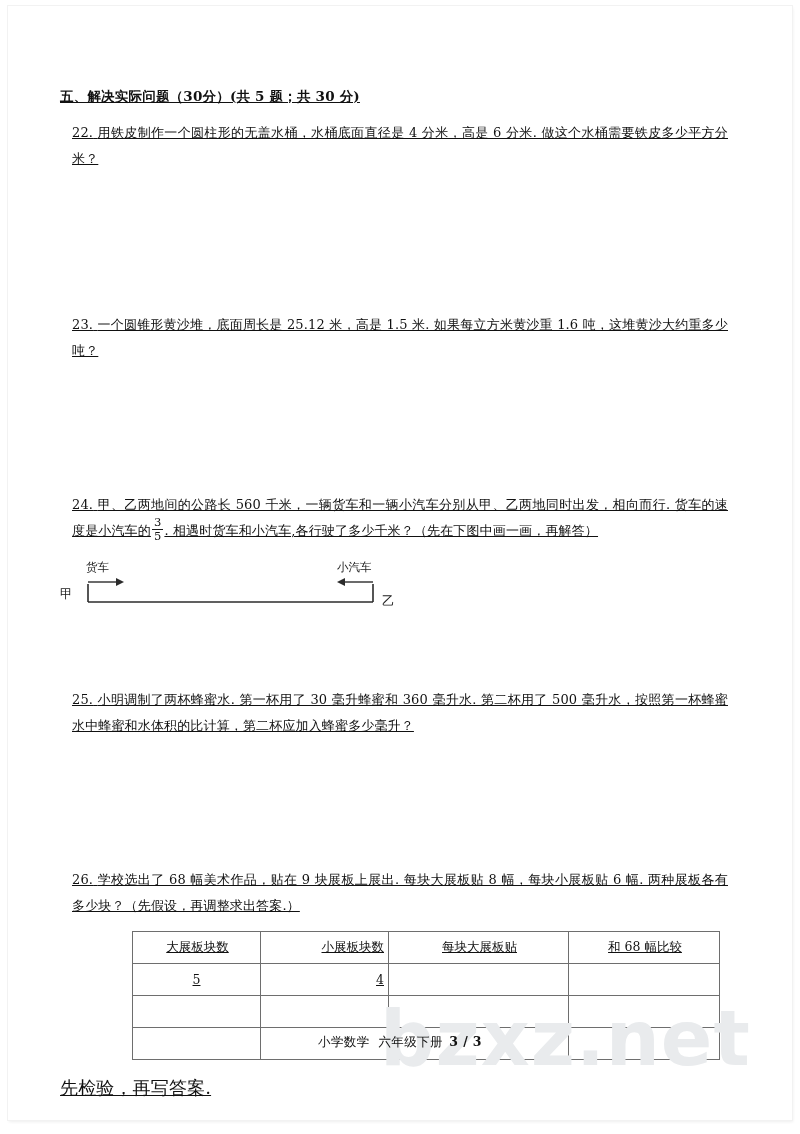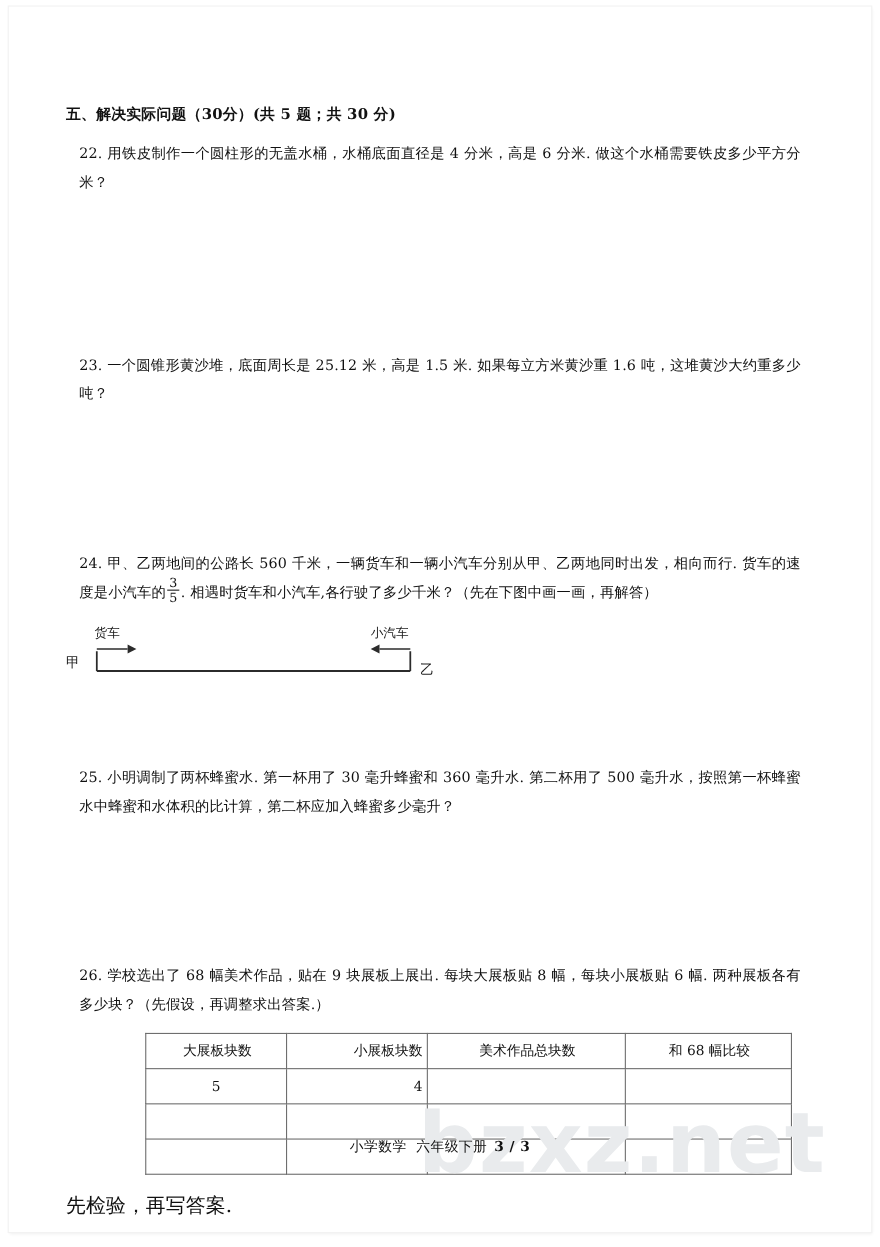--- a/index.html
+++ b/index.html
@@ -24,22 +24,23 @@
     top: 6px;
     width: 784px;
     height: 1114px;
     background: #ffffff;
     box-shadow: 0 0 0 1px #f2f2f2, 1px 2px 3px rgba(0,0,0,0.07);
   }
 
   .content {
     position: absolute;
     left: 52px;
-    top: 88px;
+    top: 80px;
     width: 680px;
+    text-decoration: underline;
   }
 
   
   .watermark {
     position: absolute;
     left: 372px;
     top: 988px;
     font-family: "DejaVu Sans", "Liberation Sans", sans-serif;
     font-size: 76px;
     font-weight: bold;
@@ -198,21 +199,21 @@
 
     <div class="q-block">
       <p class="question"><span>26.</span>&nbsp;<span>学校选出了 68 幅美术作品，贴在 9 块展板上展出. 每块大展板贴 8 幅，每块小展板贴 6 幅. 两种展板各有多少块？（先假设，再调整求出答案.）</span></p>
 
       <div class="table-wrap">
         <table class="answer-table">
           <tbody>
             <tr class="header-row">
               <td class="col-a">大展板块数</td>
               <td class="col-b">小展板块数</td>
-              <td class="col-c">美术作品总块数</td>
+              <td class="col-c">每块大展板贴</td>
               <td class="col-d">和 68 幅比较</td>
             </tr>
             <tr>
               <td class="col-a">5</td>
               <td class="col-b">4</td>
               <td class="col-c"></td>
               <td class="col-d"></td>
             </tr>
             <tr>
               <td class="col-a"></td>

